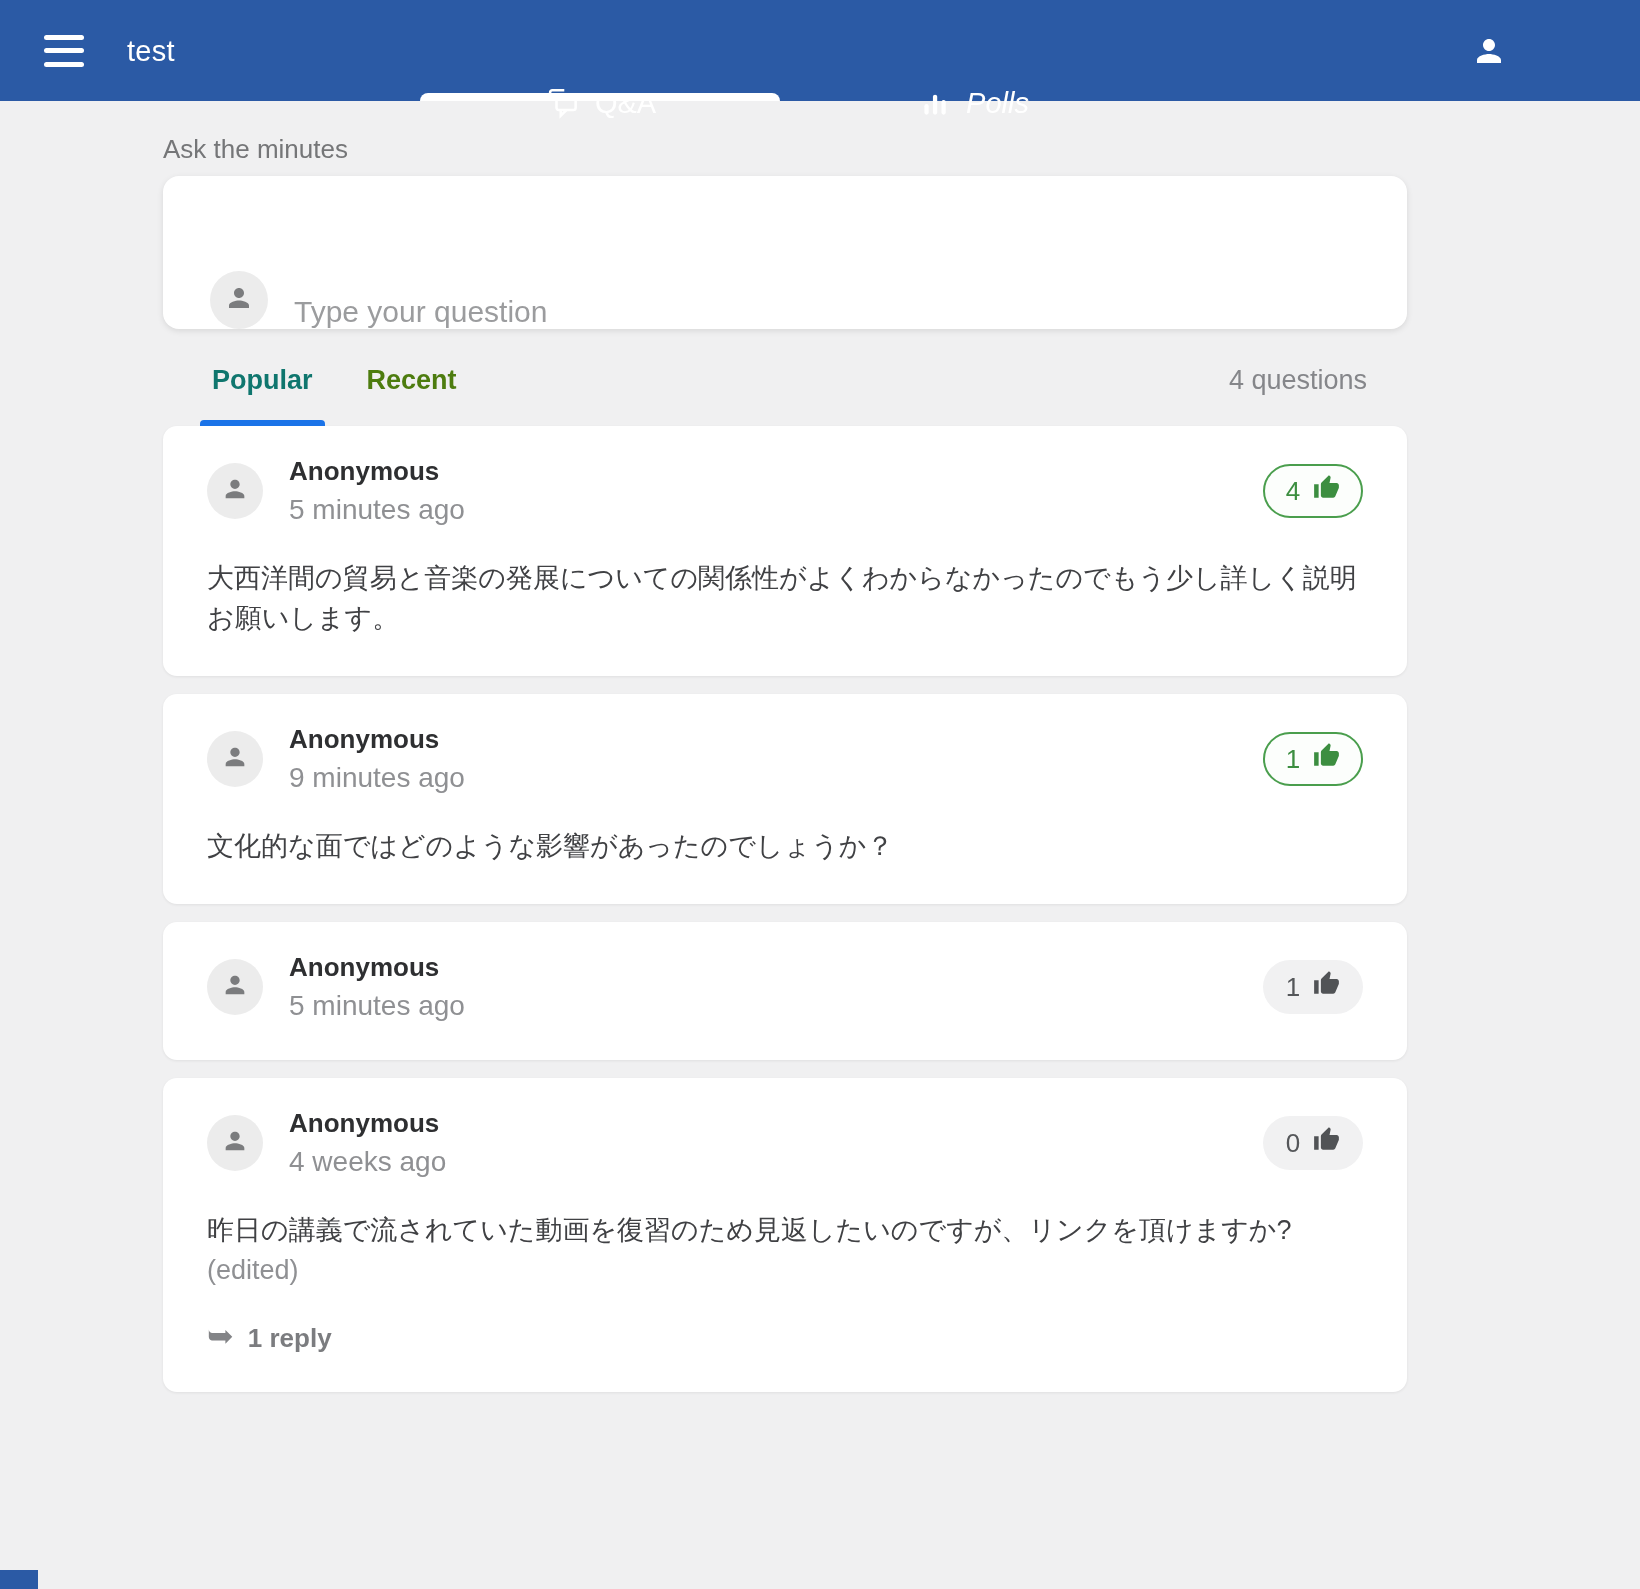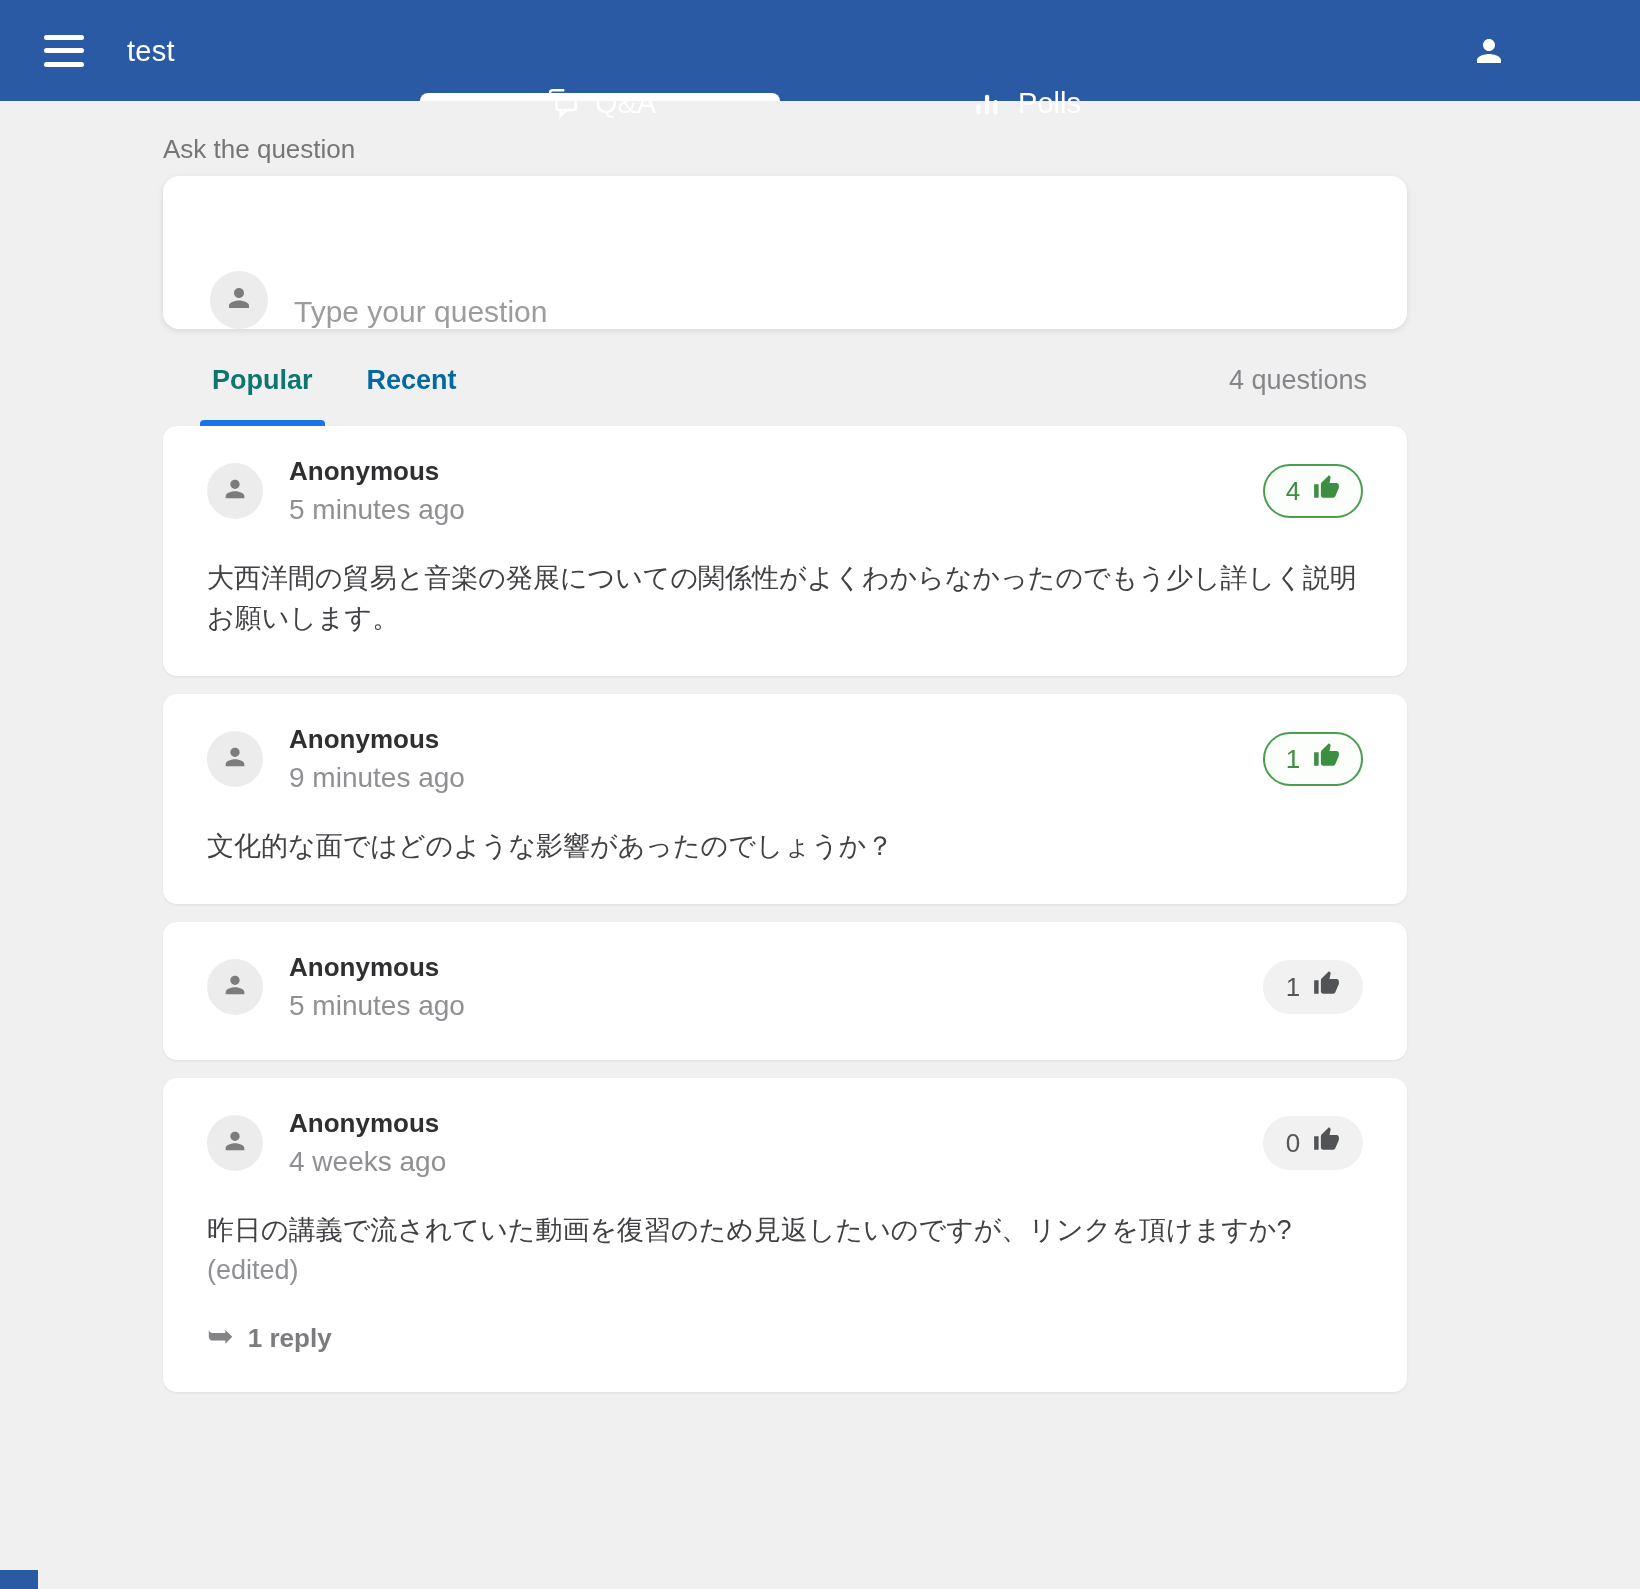--- a/index.html
+++ b/index.html
@@ -28,21 +28,21 @@
     position:absolute; left:127px; top:50%; transform:translateY(-50%);
     color:#fff; font-size:29px; font-weight:400; letter-spacing:.3px;
   }
   .header-tab {
     position:absolute; top:0; height:120px; transform:translateX(-50%);
     display:flex; align-items:flex-end; gap:15px;
     color:#fff; font-size:29px; font-weight:500; cursor:pointer;
   }
   .header-tab svg { display:block; }
   .tab-qa   { left:601px; }
-  .tab-polls{ left:1026px; }
+  .tab-polls{ left:974px;font-style:italic; }
   .tab-indicator {
     position:absolute; left:600px; bottom:0; transform:translateX(-50%);
     width:360px; height:8px; background:#fff; border-radius:8px 8px 0 0;
   }
   .profile-btn {
     position:absolute; right:133px; top:50%; transform:translateY(-50%);
     width:36px; height:36px; cursor:pointer;
   }
 
   
@@ -73,21 +73,21 @@
   }
   .composer-input::placeholder { color:#9b9c9e; opacity:1; }
 
   
   .filter-row {
     width:1244px; display:flex; align-items:flex-end;
     padding-left:37px; margin-top:6px;
   }
   .filter-tab {
     position:relative; padding:30px 12px 30px;
-    font-size:27px; font-weight:700; color:#0369a1; cursor:pointer;
+    font-size:27px; font-weight:700; color:#4d7c0f; cursor:pointer;
   }
   .filter-tab.active { color:#0f766e; }
   .filter-tab.active::after {
     content:""; position:absolute; left:0; right:0; bottom:0;
     height:6px; background:#1a73e8; border-radius:4px 4px 0 0;
   }
   .filter-tab + .filter-tab { margin-left:30px; }
   .question-count {
     margin-left:auto; padding:30px 40px 30px 0;
     font-size:27px; color:#85868a; font-weight:400;
@@ -171,21 +171,21 @@
 
   <div class="profile-btn">
     <svg width="36" height="36" viewBox="0 0 24 24" fill="#ffffff">
       <path d="M12 12c2.21 0 4-1.79 4-4s-1.79-4-4-4-4 1.79-4 4 1.79 4 4 4zm0 2c-2.67 0-8 1.34-8 4v2h16v-2c0-2.66-5.33-4-8-4z"></path>
     </svg>
   </div>
 </div>
 
 <div class="main">
 
-  <div class="section-label">Ask the question</div>
+  <div class="section-label">Ask the minutes</div>
 
   <div class="composer-card">
     <div class="avatar">
       <span>
         <svg width="30" height="30" viewBox="0 0 24 24" fill="#7b7c7e">
           <path d="M12 12c2.21 0 4-1.79 4-4s-1.79-4-4-4-4 1.79-4 4 1.79 4 4 4zm0 2c-2.67 0-8 1.34-8 4v2h16v-2c0-2.66-5.33-4-8-4z"></path>
         </svg>
       </span>
     </div>
     <input class="composer-input" type="text" placeholder="Type your question" style="">

